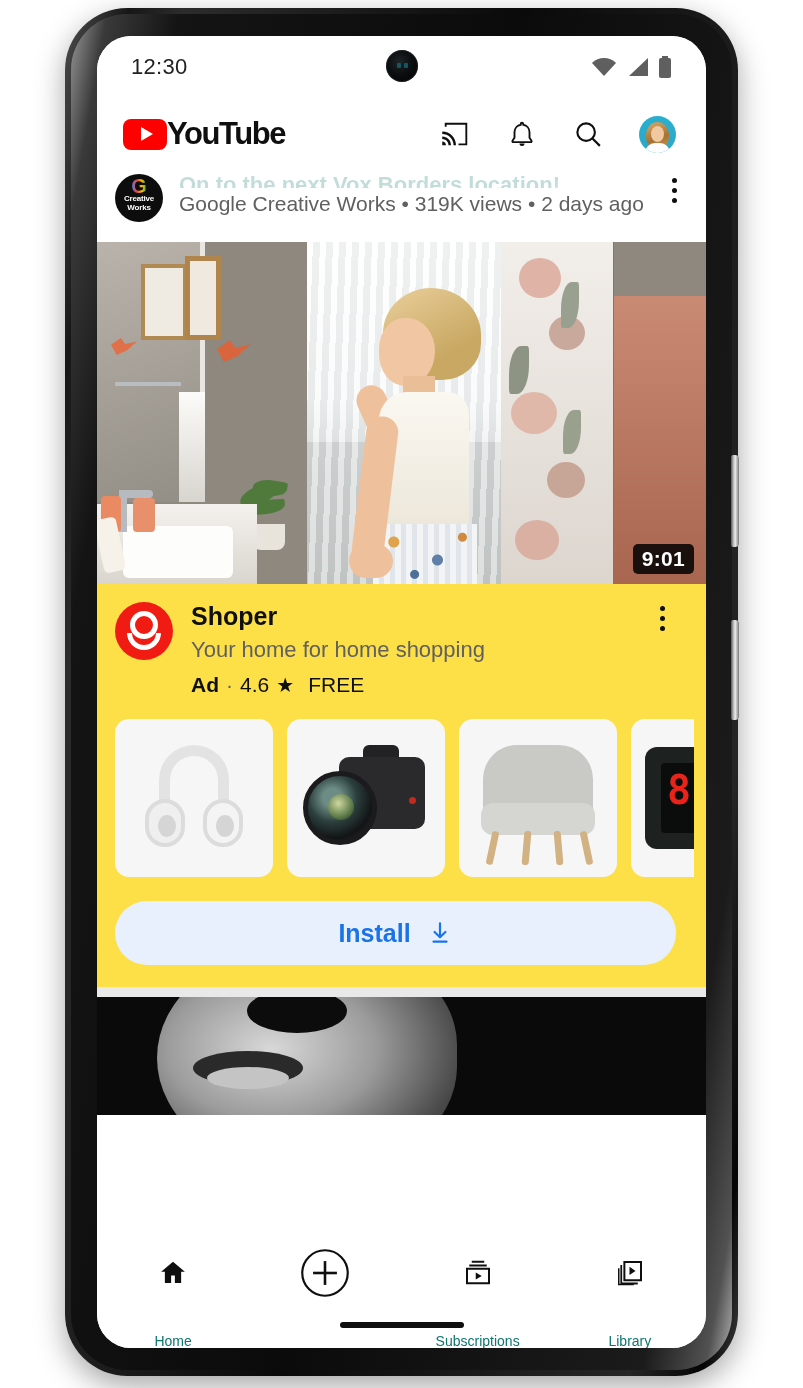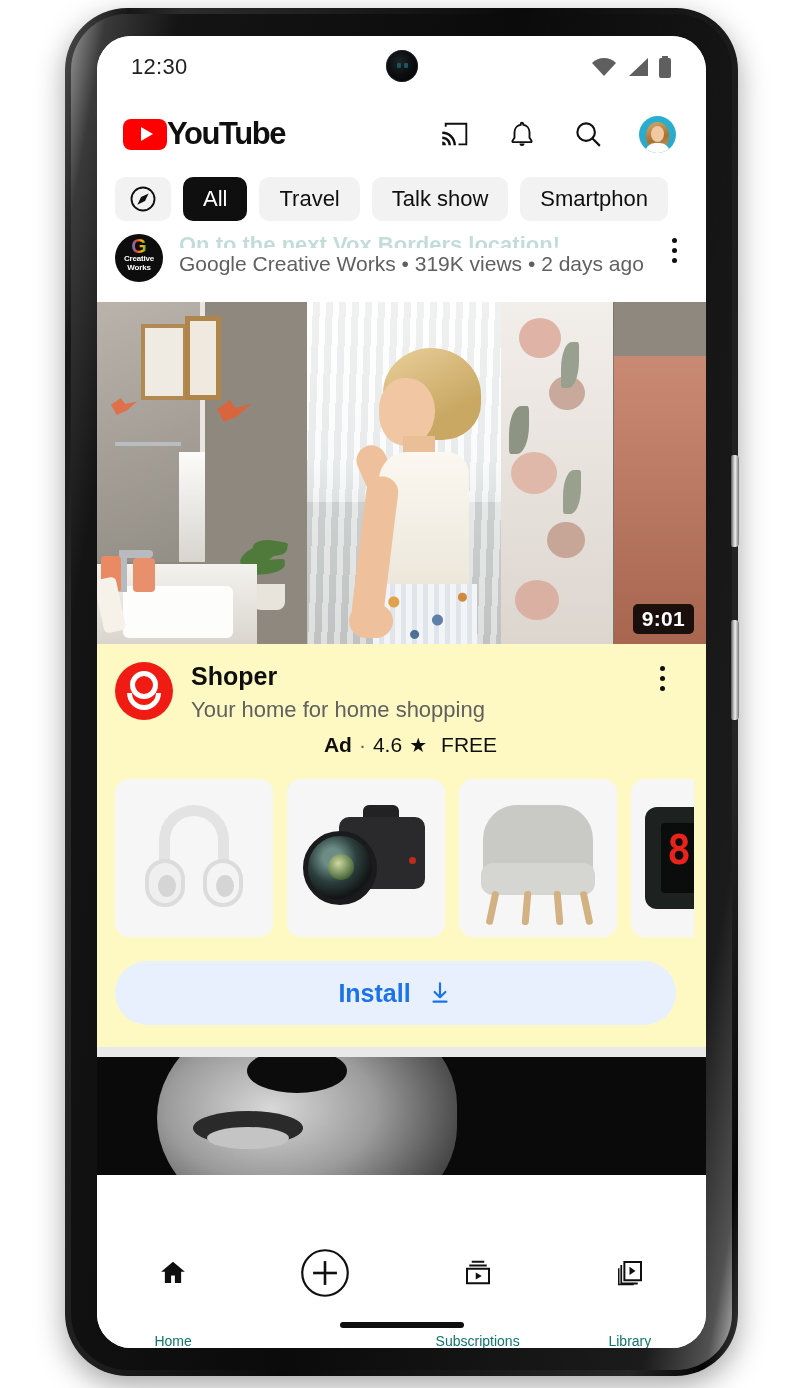--- a/index.html
+++ b/index.html
@@ -192,37 +192,37 @@
     background:#e9ecef;
     background-image:
       radial-gradient(circle at 20% 30%, #e0a24a 0 5px, transparent 6px),
       radial-gradient(circle at 62% 60%, #5f7fa8 0 5px, transparent 6px),
       radial-gradient(circle at 86% 22%, #d08a3e 0 4px, transparent 5px),
       radial-gradient(circle at 40% 84%, #4f6f99 0 4px, transparent 5px),
       repeating-linear-gradient(90deg,#f2f4f6 0 6px,#dfe5eb 6px 11px);
   }
 
   
-  .ad-card{ background:#fef9c3; padding:18px 12px 22px 0; }
+  .ad-card{ background:#fde047; padding:18px 12px 22px 0; }
   .ad-head{ display:flex; align-items:flex-start; gap:18px; padding:0 18px; }
   .ad-icon{
     width:58px;height:58px;border-radius:50%;background:#f01c14; flex:none; position:relative;
   }
   .ad-icon .ring{
     position:absolute; left:50%; top:9px; transform:translateX(-50%);
     width:28px;height:28px;border-radius:50%; border:5px solid #fff;
   }
   .ad-icon .smile{
     position:absolute; left:50%; bottom:10px; transform:translateX(-50%);
     width:34px;height:17px;border-radius:0 0 18px 18px; border:5px solid #fff; border-top:0;
   }
   .ad-text{ flex:1; min-width:0; }
   .ad-title{ font-size:25px; font-weight:bold; color:#0f0f0f; }
   .ad-desc{ font-size:22px; color:#606060; margin-top:6px; }
-  .ad-line{ font-size:21px; color:#0f0f0f; margin-top:10px; display:flex; align-items:center; gap:7px;justify-content:center; }
+  .ad-line{ font-size:21px; color:#0f0f0f; margin-top:10px; display:flex; align-items:center; gap:7px; }
   .ad-line .badge{ font-weight:bold; }
   .ad-line .sep{ color:#606060; }
   .ad-line .rating{ color:#0f0f0f; }
   .ad-line .star{ font-size:20px; }
   .ad-line .free{ color:#0f0f0f; margin-left:7px; }
 
   .prod-row{ display:flex; gap:14px; padding:22px 18px 0 18px; overflow:hidden; }
   .prod{
     flex:none; width:158px; height:158px; border-radius:14px; background:#f6f6f6;
     position:relative; overflow:hidden;
@@ -334,32 +334,20 @@
           <line x1="15.6" y1="15.6" x2="21.5" y2="21.5" stroke="#0f0f0f" stroke-width="1.7"></line>
         </svg>
         <div class="avatar">
           <span class="hair"></span>
           <span class="face"></span>
           <span class="body"></span>
         </div>
       </div>
     </div>
 
-    <div class="chips">
-      <div class="chip compass">
-        <svg width="30" height="30" viewBox="0 0 24 24">
-          <circle cx="12" cy="12" r="9.2" fill="none" stroke="#0f0f0f" stroke-width="1.5"></circle>
-          <path d="M16.5 7.5 L10.4 10.4 L7.5 16.5 L13.6 13.6 Z" fill="#0f0f0f"></path>
-        </svg>
-      </div>
-      <div class="chip active">All</div>
-      <div class="chip">Travel</div>
-      <div class="chip">Talk show</div>
-      <div class="chip">Smartphon</div>
-    </div>
 
     <div class="feed">
 
       <div class="feed-meta-row">
         <div class="ch-avatar">
           <span class="g">G</span>
           <span class="cw">Creative Works</span>
         </div>
         <div class="meta-col">
           <div class="vid-title-clip">On to the next Vox Borders location!</div>

